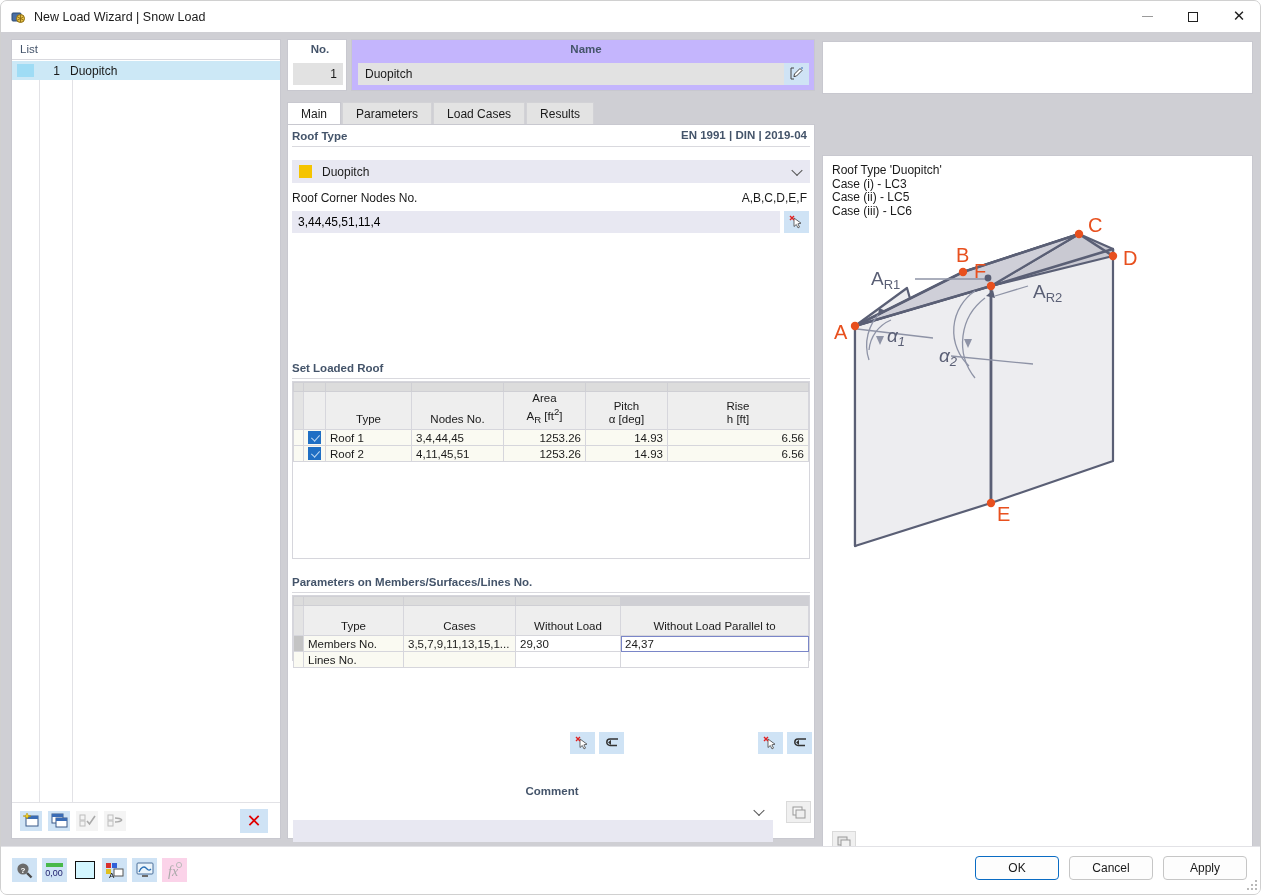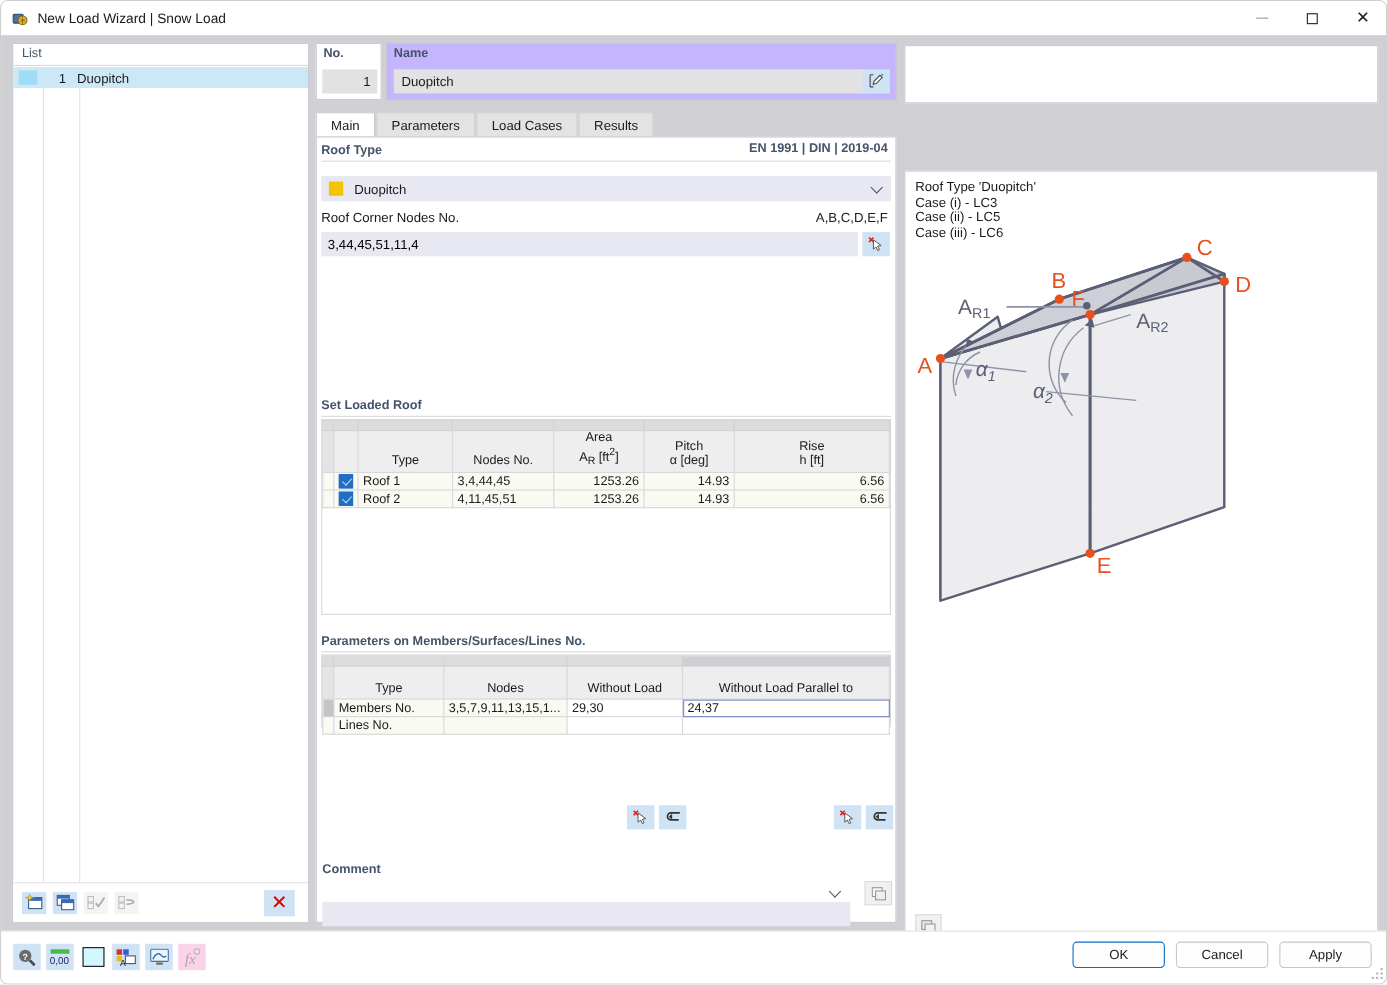--- a/index.html
+++ b/index.html
@@ -98,20 +98,21 @@
     position: absolute; left: 286px; top: 7px;
     width: 528px; height: 800px;
   }
   .no-box {
     position: absolute; left: 0; top: 0; width: 60px; height: 52px;
     background: #ffffff; border: 1px solid #c8c8cf;
   }
   .fld-label {
     font-weight: bold; font-size: 11.5px; color: #44546a;
     padding: 3px 0 0 6px;
+    text-align: center;
   }
   .no-input {
     position: absolute; left: 5px; top: 23px; width: 50px; height: 22px;
     background: #e2e2e2; border: 0; text-align: right; padding-right: 6px;
     font-family: "Liberation Sans", sans-serif; font-size: 12px; color: #1a1a1a;
   }
   .name-box {
     position: absolute; left: 64px; top: 0; width: 464px; height: 52px;
     background: #c4b5fd; border: 1px solid #c8c8cf;
   }
@@ -502,21 +503,21 @@
                 <tr class="spacer">
                     <th></th>
                     <th></th>
                     <th></th>
                     <th></th>
                     <th style="background:#cfcfd4"></th>
                   </tr>
                 <tr class="head">
                   <th style="background:#e4e4e4"></th>
                   <th style="height:18px"><span>Type</span></th>
-                  <th style="height:18px"><span>Nodes</span></th>
+                  <th style="height:18px"><span>Cases</span></th>
                   <th style="height:18px"><span>Without Load</span></th>
                   <th style="height:18px"><span>Without Load Parallel to</span></th>
                 </tr>
               </thead>
               <tbody>
                 <tr class="alt">
                   <td class="rowgrip" style="background:#c4c4c4"></td>
                   <td>Members No.</td>
                   <td>3,5,7,9,11,13,15,1...</td>
                   <td style="background:#fff">29,30</td>

